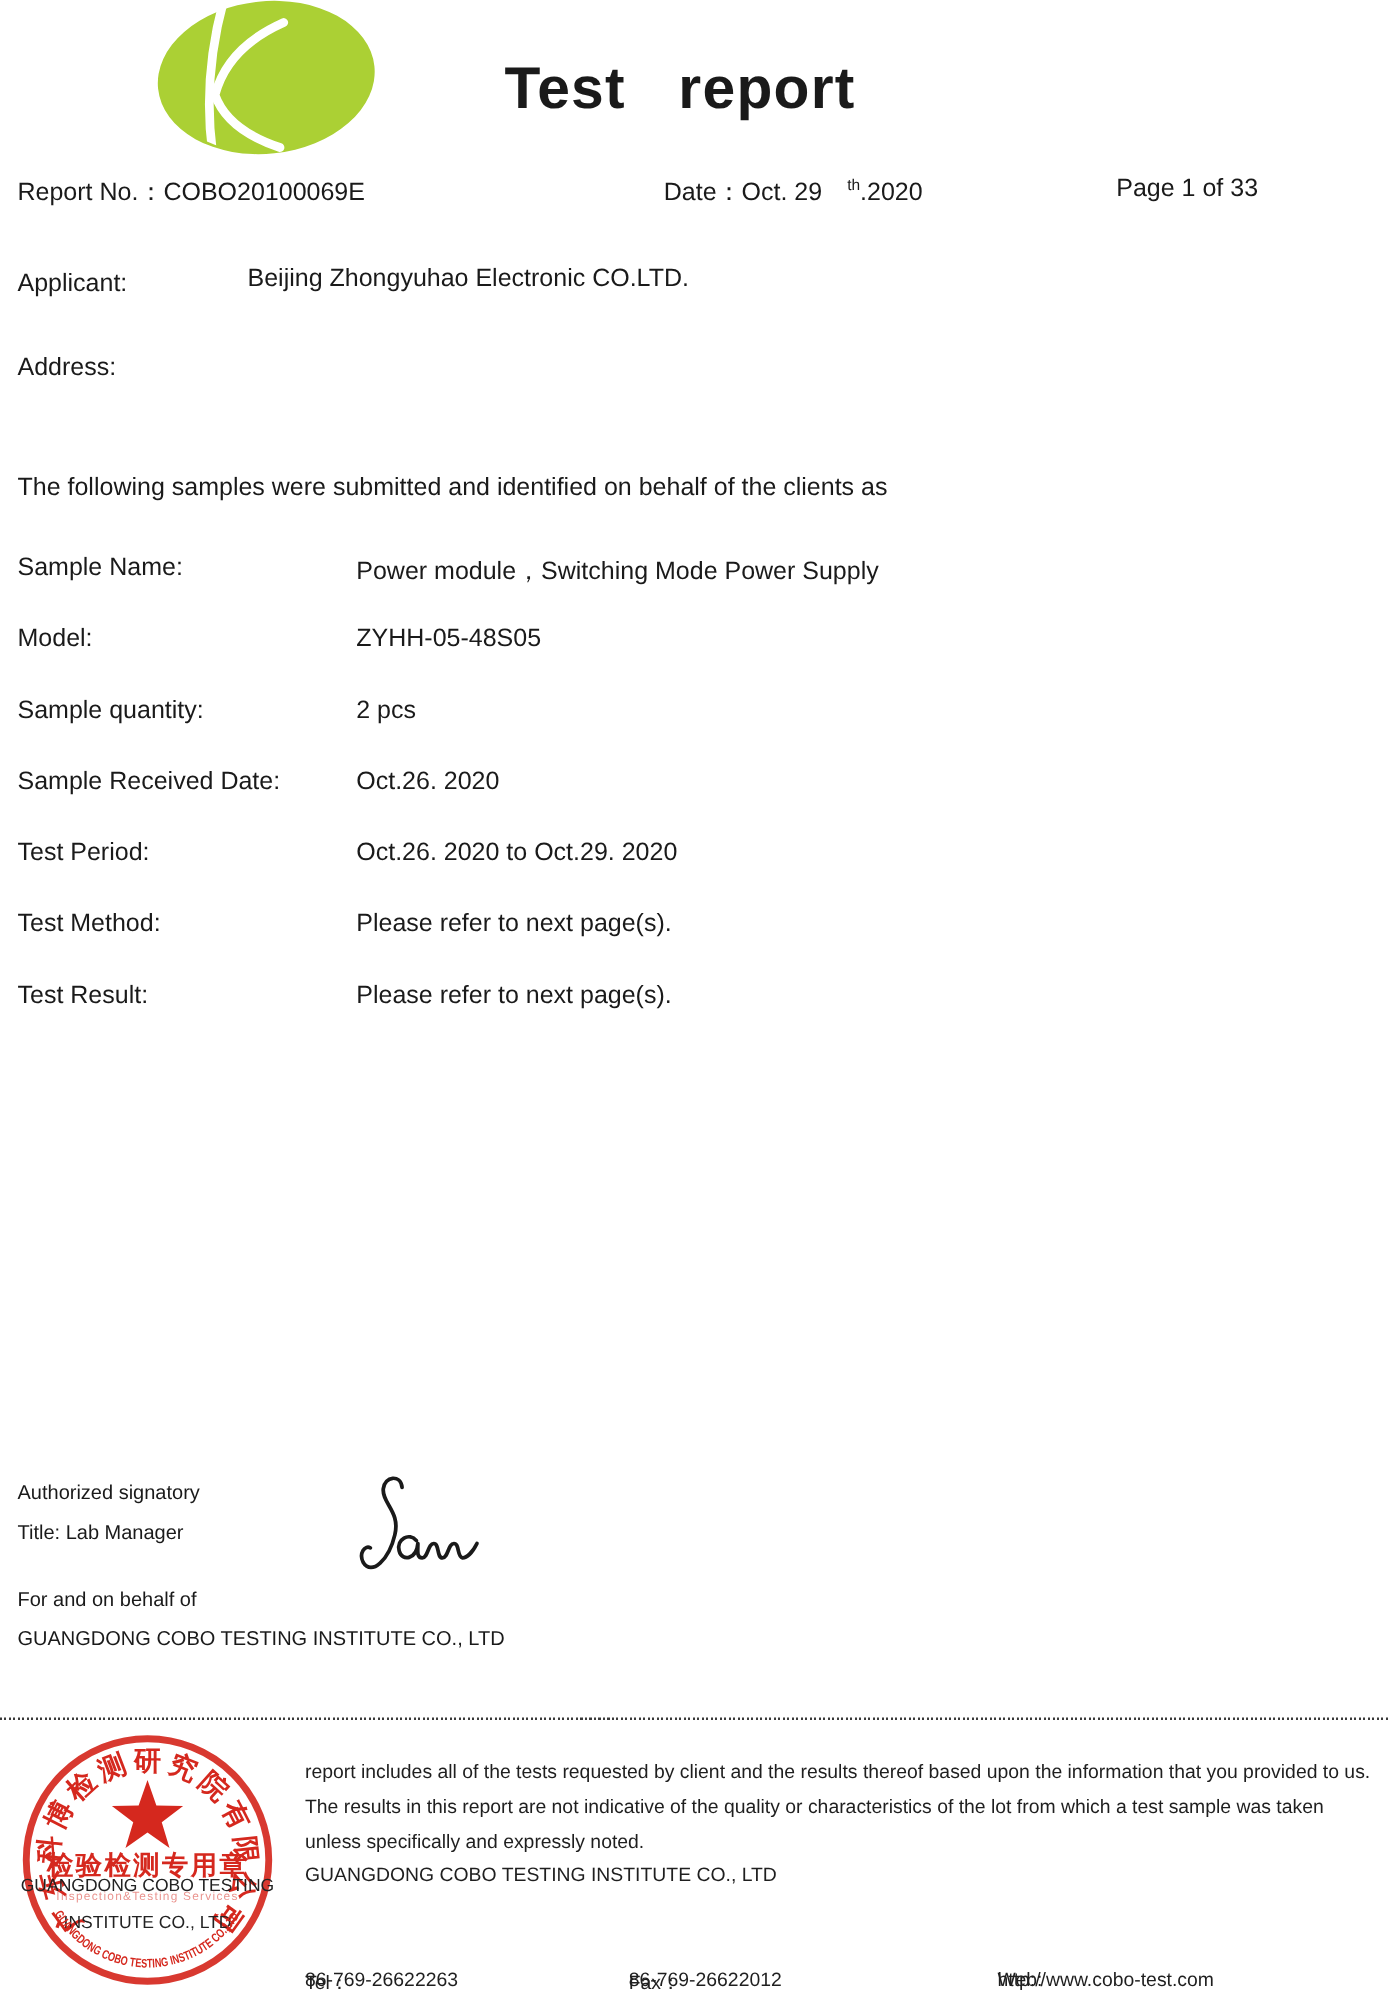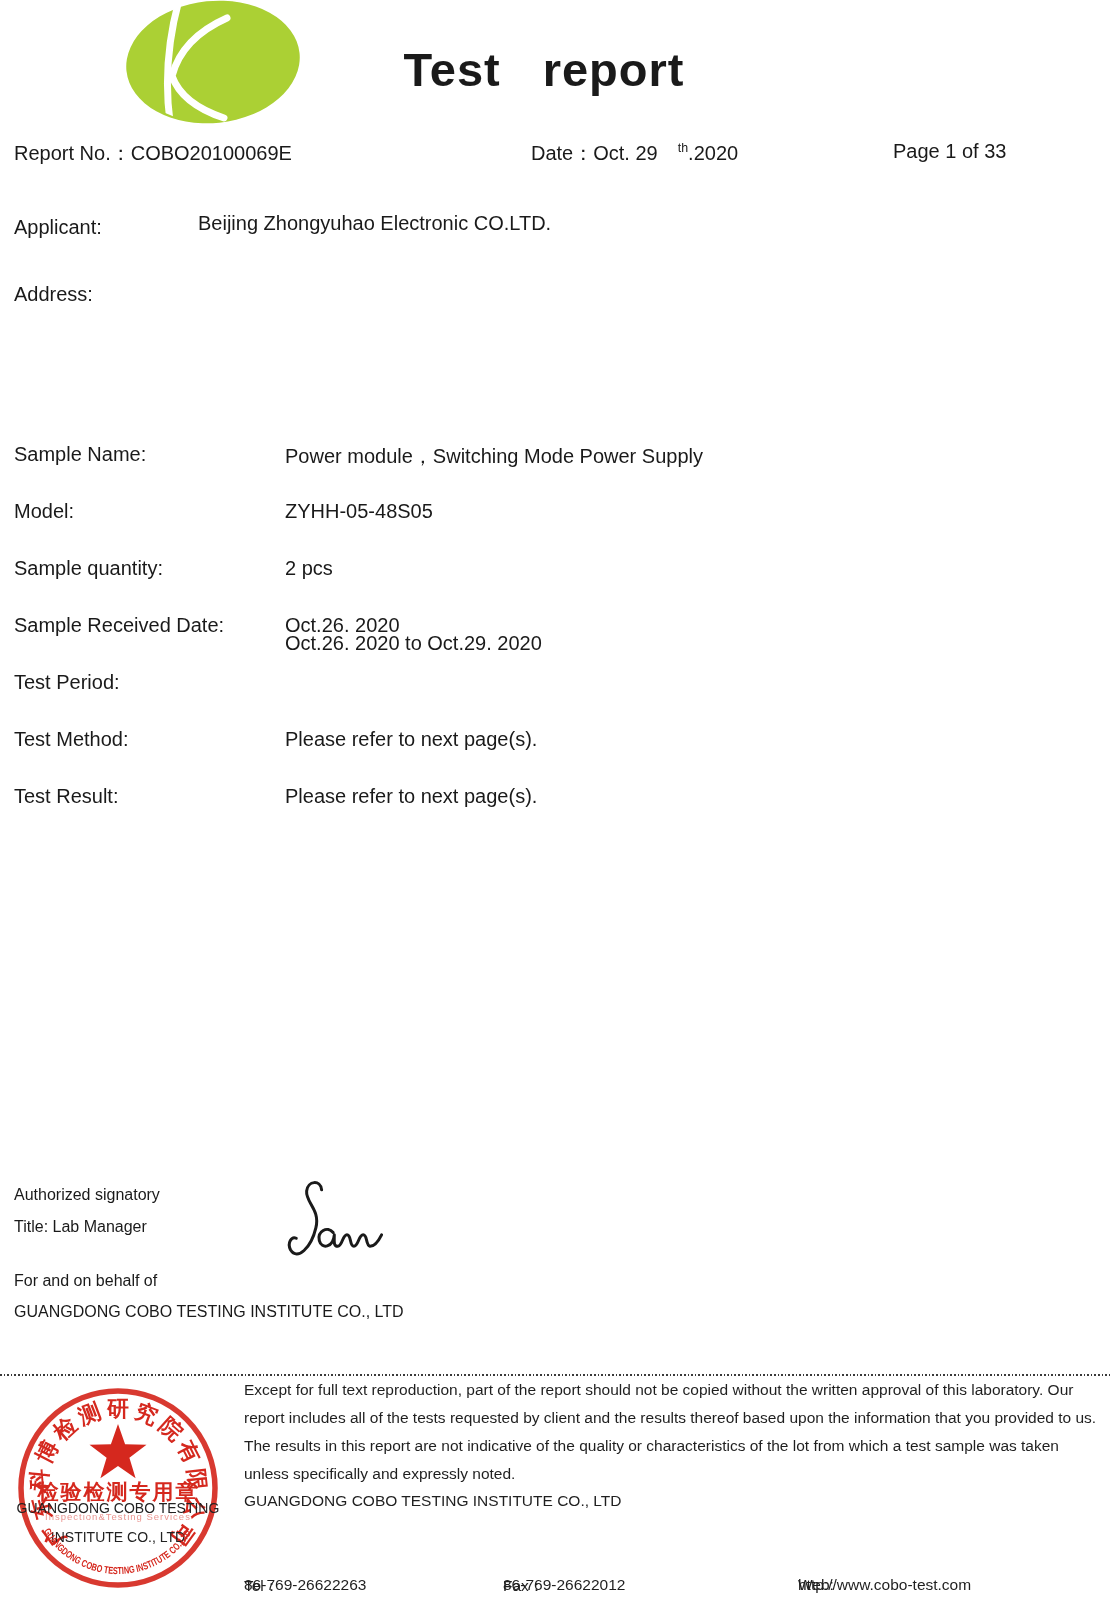--- a/index.html
+++ b/index.html
@@ -62,35 +62,36 @@
   <div class="abs hdr" style="left:531px">
     <span>Date：</span><span>Oct. 29</span><sup>th</sup><span>.2020</span>
   </div>
   <div class="abs hdr" style="left:893px">Page 1 of 33</div>
 
   <div class="abs lbl row-label" style="top:216px">Applicant:</div>
   <div class="abs val applicant-val" style="top:212px">Beijing Zhongyuhao Electronic CO.LTD.</div>
 
   <div class="abs lbl row-label" style="top:283px">Address:</div>
 
+  <div class="abs lbl" style="left:14px;top:379px">The following samples were submitted and identified on behalf of the clients as</div>
 
   <div class="abs lbl row-label" style="top:443px">Sample Name:</div>
   <div class="abs val field-val" style="top:443px">Power module，Switching Mode Power Supply</div>
 
   <div class="abs lbl row-label" style="top:500px">Model:</div>
   <div class="abs val field-val" style="top:500px">ZYHH-05-48S05</div>
 
   <div class="abs lbl row-label" style="top:557px">Sample quantity:</div>
   <div class="abs val field-val" style="top:557px">2 pcs</div>
 
   <div class="abs lbl row-label" style="top:614px">Sample Received Date:</div>
   <div class="abs val field-val" style="top:614px">Oct.26. 2020</div>
 
   <div class="abs lbl row-label" style="top:671px">Test Period:</div>
-  <div class="abs val field-val" style="top:632px">Oct.26. 2020 to Oct.29. 2020</div>
+  <div class="abs val field-val" style="top:671px">Oct.26. 2020 to Oct.29. 2020</div>
 
   <div class="abs lbl row-label" style="top:728px">Test Method:</div>
   <div class="abs val field-val" style="top:728px">Please refer to next page(s).</div>
 
   <div class="abs lbl row-label" style="top:785px">Test Result:</div>
   <div class="abs val field-val" style="top:785px">Please refer to next page(s).</div>
 
   <div class="abs sig-line" style="top:1186px">Authorized signatory</div>
   <div class="abs sig-line" style="top:1218px">Title: Lab Manager</div>
 
@@ -129,21 +130,20 @@
     <text x="110" y="135" text-anchor="middle" font-size="14" fill="#222222">GUANGDONG COBO TESTING</text>
     <text x="110" y="164" text-anchor="middle" font-size="14" fill="#222222">INSTITUTE CO., LTD</text>
     <defs>
       <path id="botArc" d="M 35.5,153 A 86 86 0 0 0 184.5,153" fill="none"></path>
     </defs>
     <text font-size="10" font-weight="bold" fill="#d5281e">
       <textPath href="#botArc" startOffset="0" textLength="178" lengthAdjust="spacingAndGlyphs">GUANGDONG COBO TESTING INSTITUTE CO.,LTD</textPath>
     </text>
   </svg>
 
-  <div class="abs foot" style="top:1381px">Except for full text reproduction, part of the report should not be copied without the written approval of this laboratory. Our</div>
   <div class="abs foot" style="top:1409px">report includes all of the tests requested by client and the results thereof based upon the information that you provided to us.</div>
   <div class="abs foot" style="top:1437px">The results in this report are not indicative of the quality or characteristics of the lot from which a test sample was taken</div>
   <div class="abs foot" style="top:1465px">unless specifically and expressly noted.</div>
   <div class="abs foot" style="top:1492px">GUANGDONG COBO TESTING INSTITUTE CO., LTD</div>
 
   <div class="abs foot telrow" style="top:1576px;height:20px">
     <span style="left:0">
         <span>Tel：</span>
         <span>86-769-26622263</span>
       </span>

